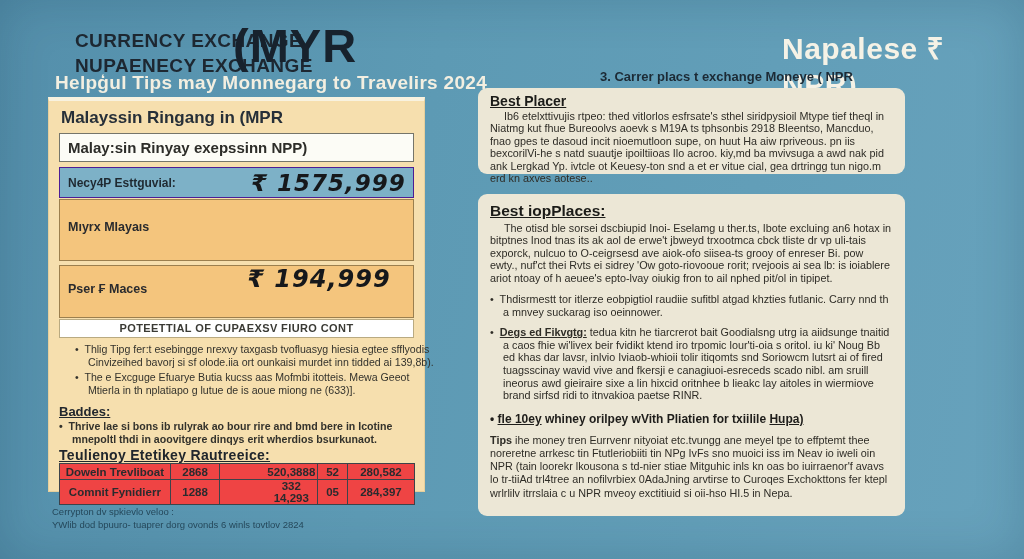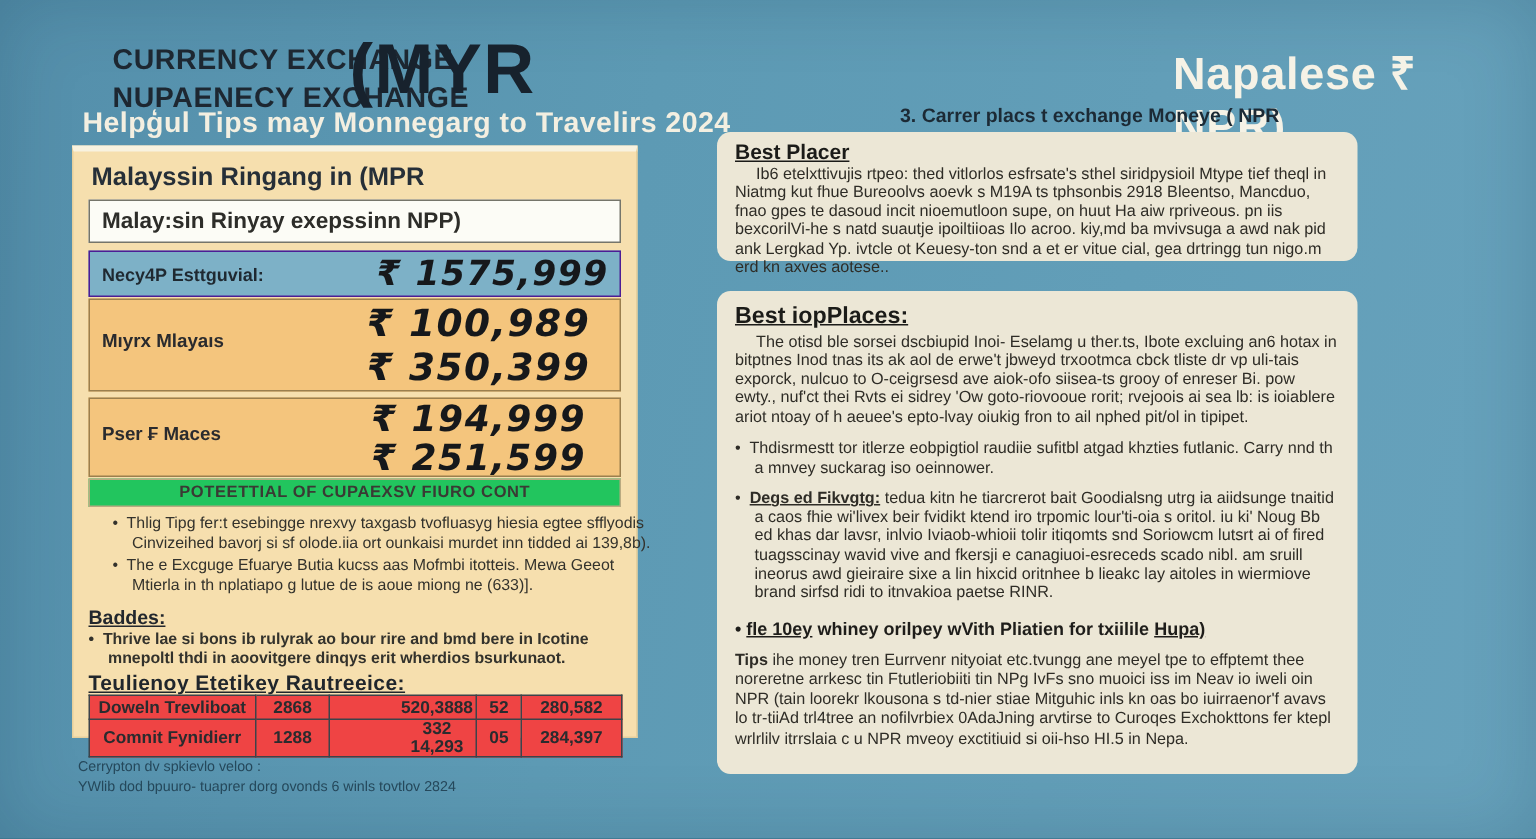--- a/index.html
+++ b/index.html
@@ -34,21 +34,21 @@
   .row-amount{top:98px;height:62px;}
   .row-places{top:164px;height:53px;}
   .row-orange .lbl{position:absolute;left:8px;font-size:12.5px;font-weight:bold;color:#2a2b2e;}
   .row-amount .lbl{top:20px;}
   .row-places .lbl{top:16px;}
   .vals{position:absolute;left:130px;width:215px;text-align:center;}
   .row-amount .vals{top:1px;}
   .row-places .vals{top:0px;}
   .vals .rupee{display:block;font-size:25px;line-height:29px;}
   .row-places .vals .rupee{font-size:24px;line-height:26px;}
-  .potential-bar{left:10px;top:218px;width:355px;height:19px;background:#22c55e;
+  .potential-bar{left:10px;top:218px;width:355px;height:19px;background:#ffffff;
     border:1px solid #b9aa81;box-sizing:border-box;text-align:center;font-size:11px;
     font-weight:bold;letter-spacing:.4px;color:#3a3a34;line-height:17px;}
   .conv-bullets{left:26px;top:242px;width:360px;font-size:10.6px;line-height:13px;
     color:#33322c;font-weight:normal;}
   .cb{padding-left:13px;text-indent:-13px;margin-bottom:2px;}
   .baddes-heading{left:10px;top:303px;font-size:13px;font-weight:bold;color:#22272d;
     text-decoration:underline;}
   .baddes-bullet{left:10px;top:319px;width:360px;font-size:10.6px;line-height:13px;
     color:#33322c;font-weight:bold;padding-left:13px;text-indent:-13px;box-sizing:border-box;}
   .table-heading{left:10px;top:346px;font-size:14px;font-weight:bold;color:#20262c;
@@ -97,31 +97,26 @@
     <div class="abs conv-heading">Malayssin Ringang in (MPR</div>
     <input class="abs conv-input" type="text" value="Malay:sin Rinyay exepssinn NPP)" style="">
 
     <div class="abs row-rate">
       <span class="lbl">Necy4P Esttguvial:</span>
       <span class="rupee">₹ 1575,999</span>
     </div>
 
     <div class="abs row-orange row-amount">
       <span class="lbl">Mıyrx Mlayaıs</span>
-      <span class="vals">
-        <span class="rupee">₹ 100,989</span>
-        <span class="rupee">₹ 350,399</span>
-      </span>
     </div>
 
     <div class="abs row-orange row-places">
       <span class="lbl">Pser ₣ Maces</span>
       <span class="vals">
         <span class="rupee">₹ 194,999</span>
-        <span class="rupee">₹ 251,599</span>
       </span>
     </div>
 
     <div class="abs potential-bar">POTEETTIAL OF CUPAEXSV FIURO CONT</div>
 
     <div class="abs conv-bullets">
       <div class="cb">•&nbsp; <span>Thlig Tipg fer:t esebingge nrexvy taxgasb tvofluasyg hiesia egtee sfflyodis Cinvizeihed bavorj si sf olode.iia ort ounkaisi murdet inn tidded ai 139,8b).</span></div>
       <div class="cb">•&nbsp; <span>The e Excguge Efuarye Butia kucss aas Mofmbi itotteis. Mewa Geeot Mtierla in th nplatiapo g lutue de is aoue miong ne (633)].</span></div>
     </div>
 

